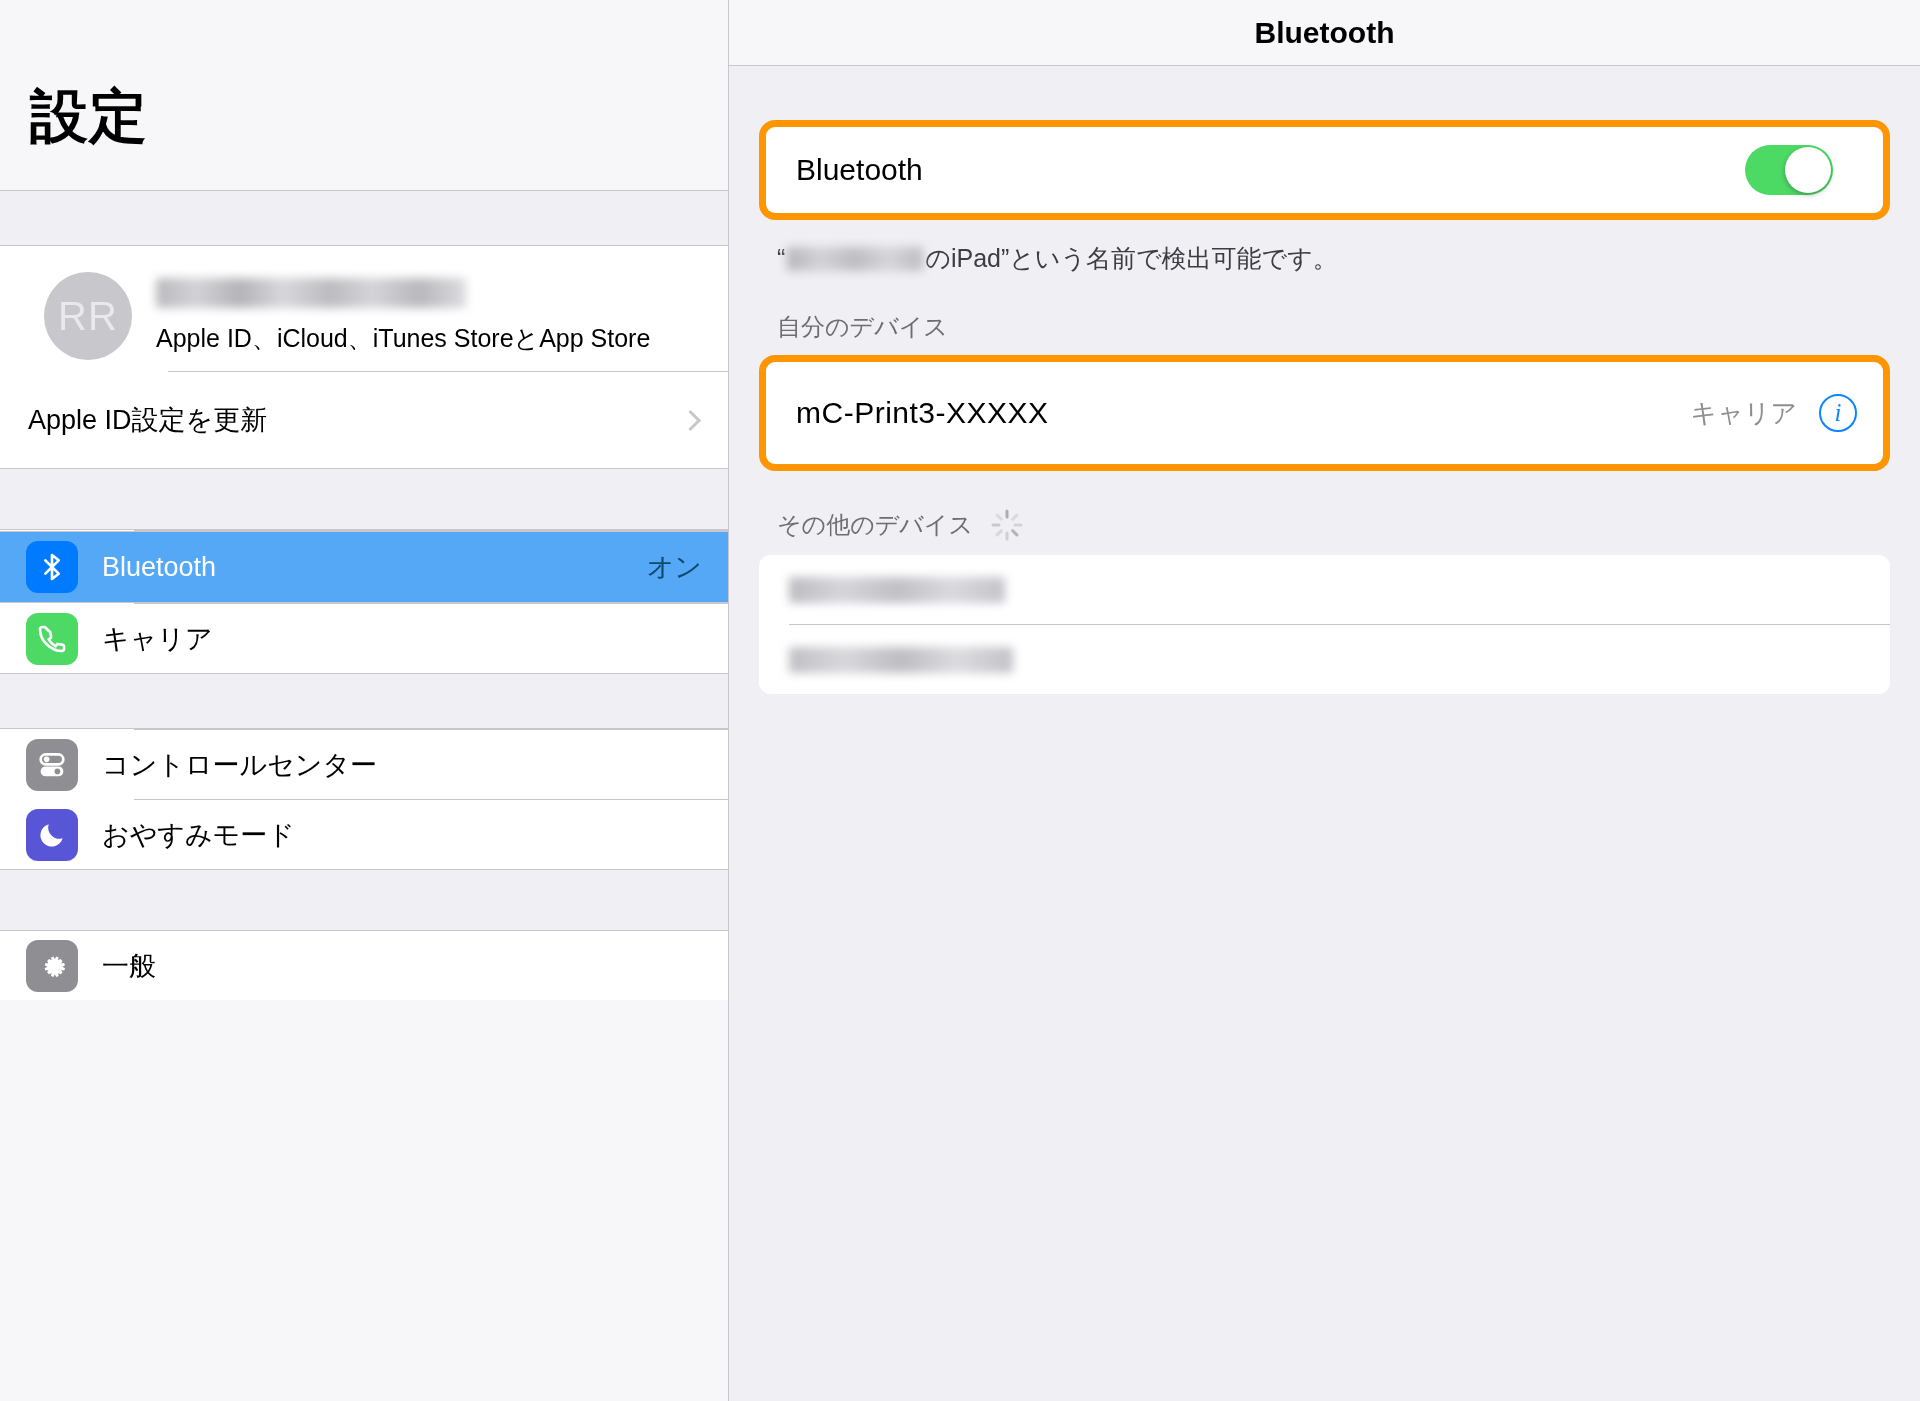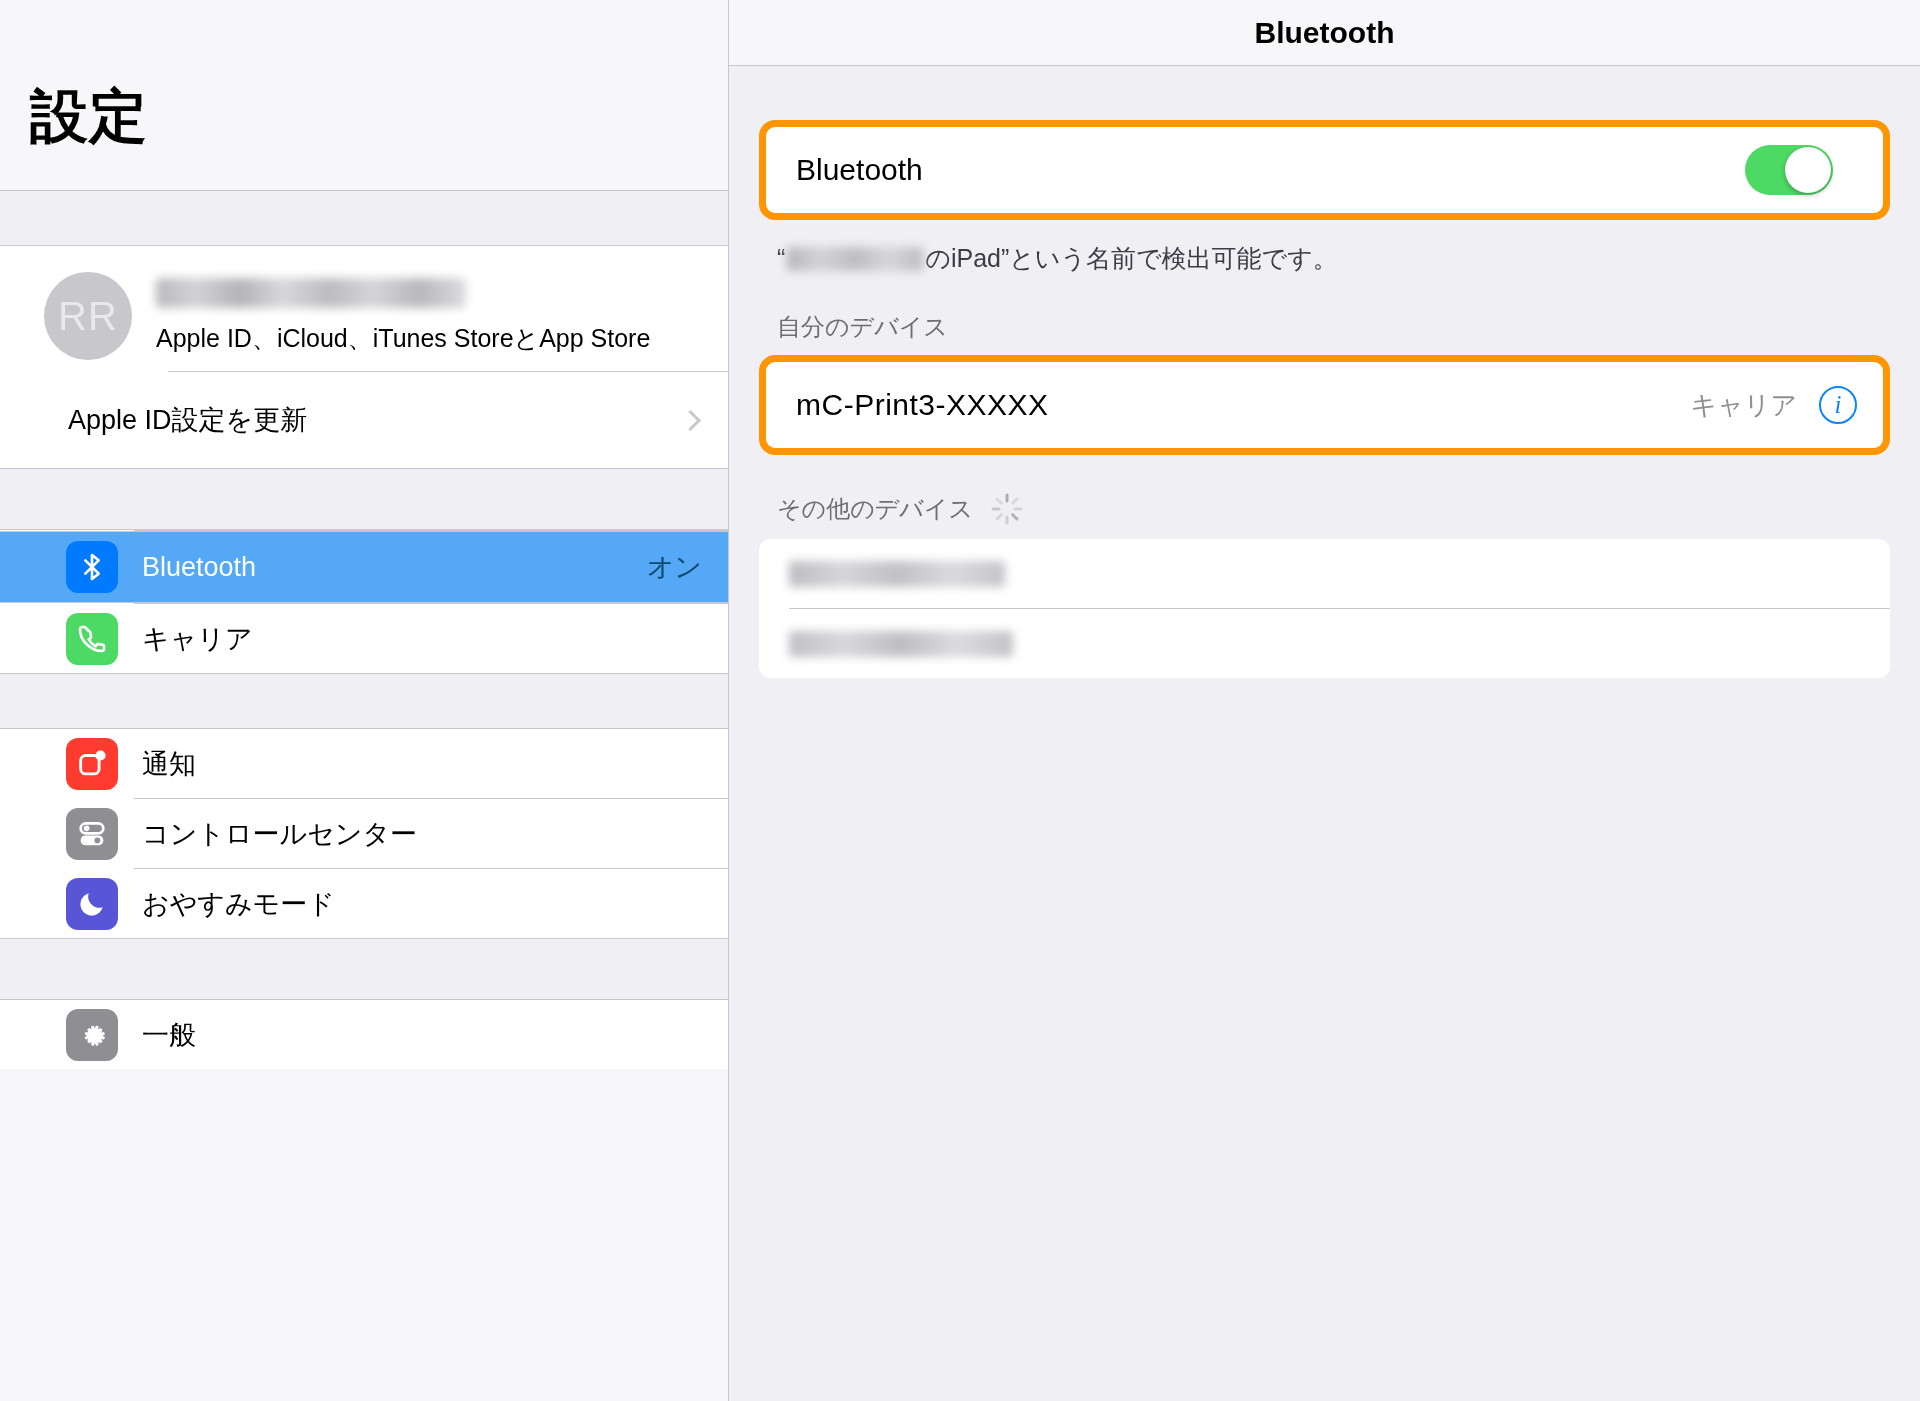--- a/index.html
+++ b/index.html
@@ -99,21 +99,20 @@
     margin-left: 134px;
   }
   .sep-full { height:1px; background:#c8c7cc; }
 
   .nav-row {
     height: 69px;
     display: flex;
     align-items: center;
     background: #fff;
     position: relative;
-    padding-left: 40px;
   }
   .nav-row.tall { height: 70px; }
   .nav-row.selected { background: #54a8f5; }
   .nav-label {
     font-size: 27px;
     color: #000;
     margin-left: 24px;
   }
   .nav-row.selected .nav-label { color: #ffffff; }
   .nav-value {
@@ -244,21 +243,21 @@
     display: flex;
     align-items: center;
   }
   .spinner {
     margin-left: 16px;
     width: 36px; height: 36px;
     display: inline-block;
   }
 
   .device-row {
-    height: 86px;
+    height: 102px;
     display: flex;
     align-items: center;
     padding: 0 26px 0 30px;
     background: #fff;
   }
   .device-name { font-size: 30px; color: #000; letter-spacing: 0.5px; }
   .device-status {
     margin-left: auto;
     font-size: 26px;
     color: #8e8e93;
@@ -360,29 +359,20 @@
               <path d="M6.6 3h-2A1.6 1.6 0 003 4.6C3 13.1 10.9 21 19.4 21a1.6 1.6 0 001.6-1.6v-2a1 1 0 00-.8-1l-3.5-.7a1 1 0 00-1 .4l-1 1.4a13.6 13.6 0 01-5.2-5.2l1.4-1a1 1 0 00.4-1l-.7-3.5a1 1 0 00-1-.8z"></path>
             </svg>
         </div>
         <div class="nav-label">キャリア</div>
       </div>
     </div>
 
     <div class="gap-block gap-54"></div>
 
     <div class="list-group">
-      <div class="nav-row">
-        <div class="app-icon" style="background:#ff3b30;">
-          <svg width="34" height="34" viewBox="0 0 24 24">
-              <rect x="4" y="6" width="13" height="13" rx="3.5" fill="none" stroke="#fff" stroke-width="2"></rect>
-              <circle cx="18" cy="6" r="3.6" fill="#fff"></circle>
-            </svg>
-        </div>
-        <div class="nav-label">通知</div>
-      </div>
       <div class="sep-inset-icon"></div>
 
       <div class="nav-row">
         <div class="app-icon" style="background:#8e8e93;">
           <svg width="34" height="34" viewBox="0 0 24 24">
               <rect x="4" y="4.5" width="16" height="7" rx="3.5" fill="none" stroke="#fff" stroke-width="1.9"></rect>
               <circle cx="8.2" cy="8" r="2" fill="#fff"></circle>
               <rect x="4" y="13" width="16" height="7" rx="3.5" fill="#fff"></rect>
               <circle cx="15.8" cy="16.5" r="2" fill="#8e8e93"></circle>
             </svg>

